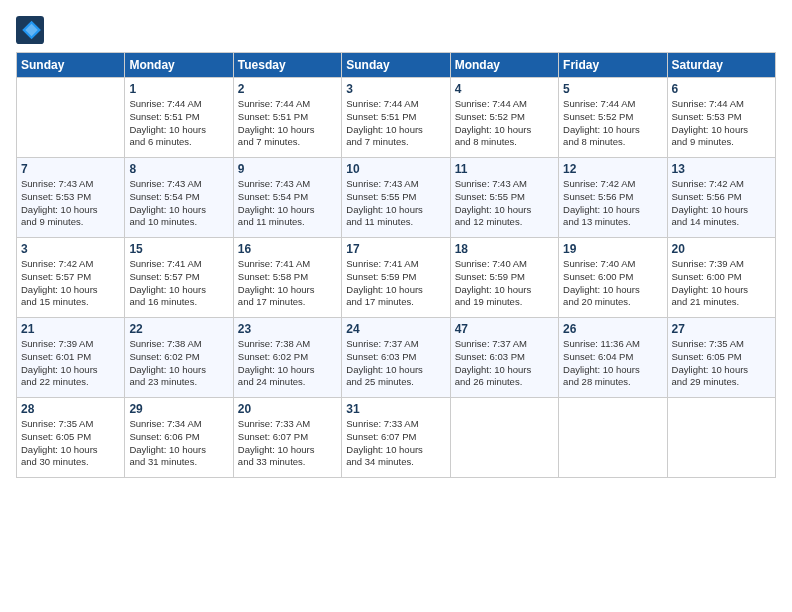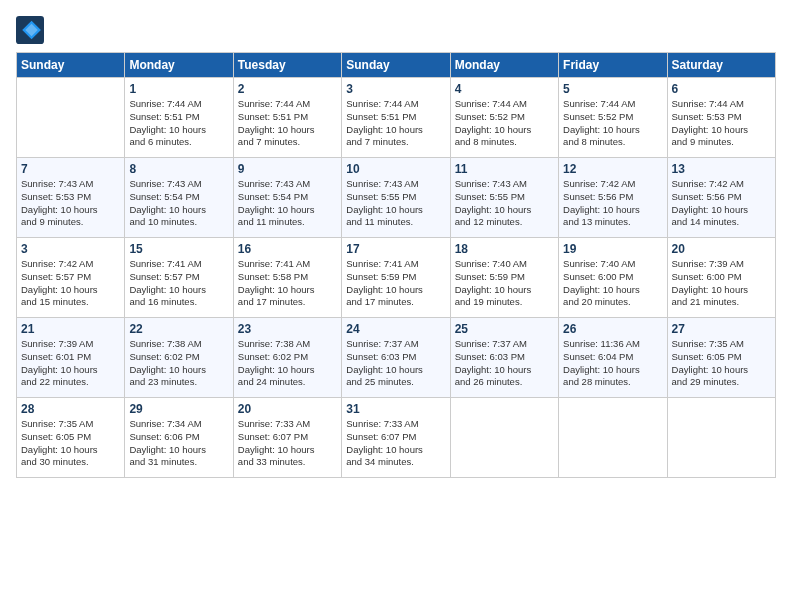--- a/index.html
+++ b/index.html
@@ -285,21 +285,21 @@
 and 24 minutes.</div>
         </td>
         <td>
           <span class="day-num">24</span>
           <div class="day-info" style="white-space: pre-line;">Sunrise: 7:37 AM
 Sunset: 6:03 PM
 Daylight: 10 hours
 and 25 minutes.</div>
         </td>
         <td>
-          <span class="day-num">25</span>
+          <span class="day-num">47</span>
           <div class="day-info" style="white-space: pre-line;">Sunrise: 7:37 AM
 Sunset: 6:03 PM
 Daylight: 10 hours
 and 26 minutes.</div>
         </td>
         <td>
           <span class="day-num">26</span>
           <div class="day-info" style="white-space: pre-line;">Sunrise: 11:36 AM
 Sunset: 6:04 PM
 Daylight: 10 hours

